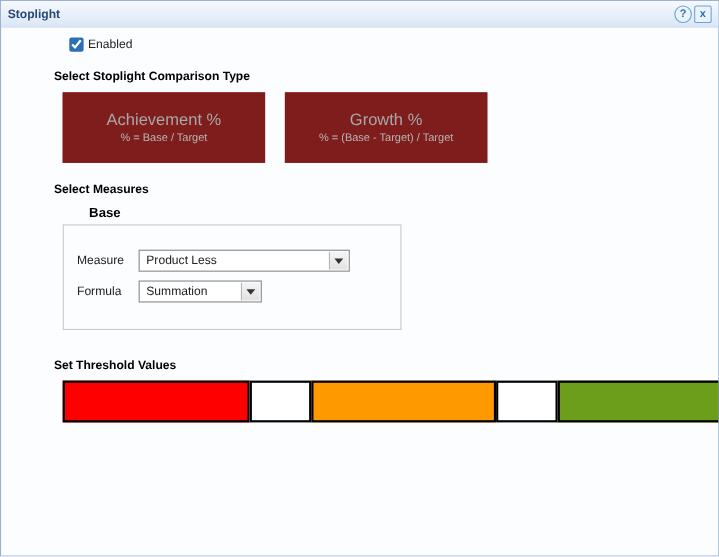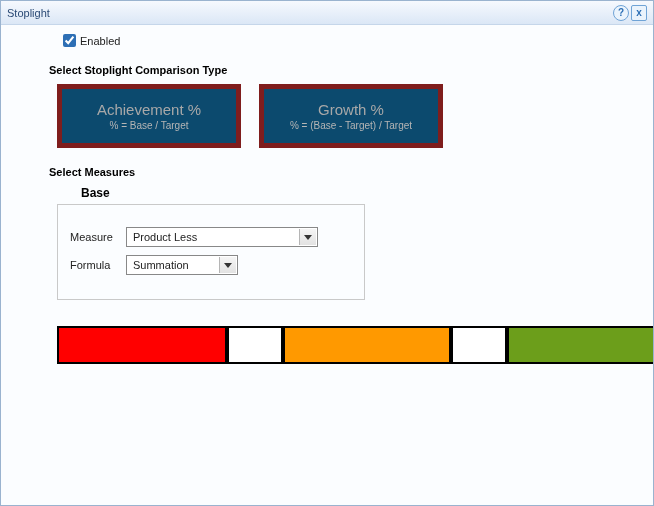--- a/index.html
+++ b/index.html
@@ -22,21 +22,21 @@
   }
   .titlebar {
     height: 24px;
     background: linear-gradient(#f6f9fe, #dbe7f6);
     border-bottom: 1px solid #c5d6ea;
     display: flex;
     align-items: center;
     padding: 0 6px;
   }
   .titlebar .title {
-    font-weight: normal;
+    font-weight: bold;
     color: #2a4a75;
     flex: 1;
   }
   .titlebar .help-icon,
   .titlebar .close-icon {
     width: 16px;
     height: 16px;
     margin-left: 2px;
     display: inline-flex;
     align-items: center;
@@ -80,22 +80,22 @@
     font-size: 11px;
   }
   .cards {
     display: flex;
     gap: 18px;
     margin: 8px 0 18px 8px;
   }
   .card {
     width: 184px;
     height: 64px;
-    border: 5px solid #7f1d1d;
-    background: #0c4a6e;
+    border: 1px solid #7f1d1d;
+    background: #7f1d1d;
     display: flex;
     flex-direction: column;
     align-items: center;
     justify-content: center;
     cursor: pointer;
   }
   .card.selected {
     border: 2px solid #2f92e5;
     background: linear-gradient(#f5faff, #e9f3fd);
   }
@@ -277,20 +277,21 @@
         <div class="field-row">
           <span class="flabel">Formula</span>
           <div class="combo narrow">
             <span>Summation</span>
             <span class="arrow"></span>
           </div>
         </div>
       </div>
     </div>
 
+    <div class="section-label">Set Threshold Values</div>
 
 
     <div class="thresh-row">
       <div class="swatch red"></div>
       <input class="thresh-input" type="text" value="" style="">
       <div class="swatch orange"></div>
       <input class="thresh-input" type="text" value="" style="">
       <div class="swatch green"></div>
     </div>
 

